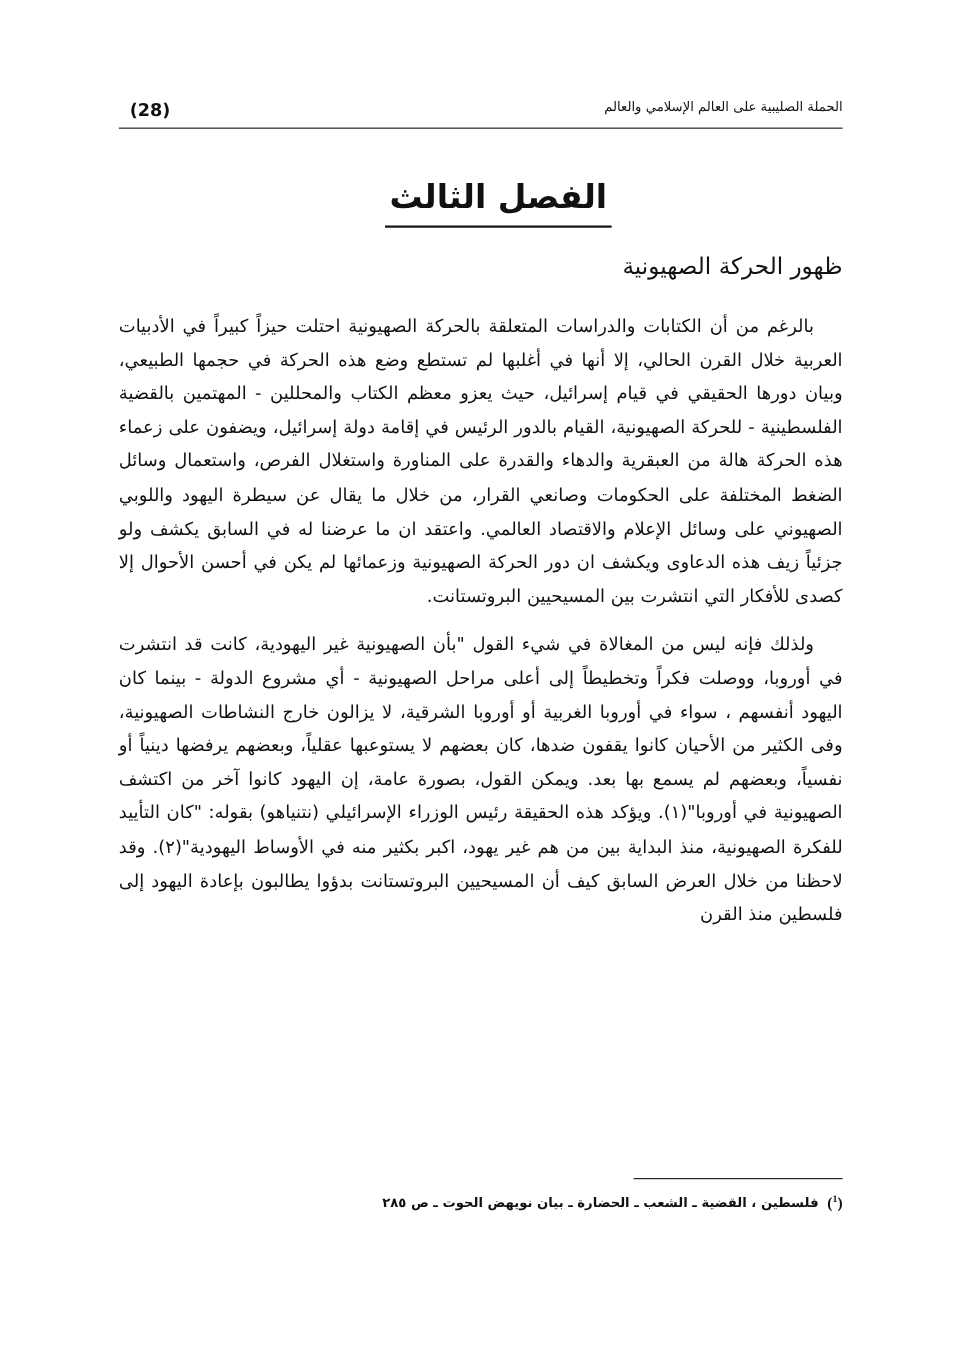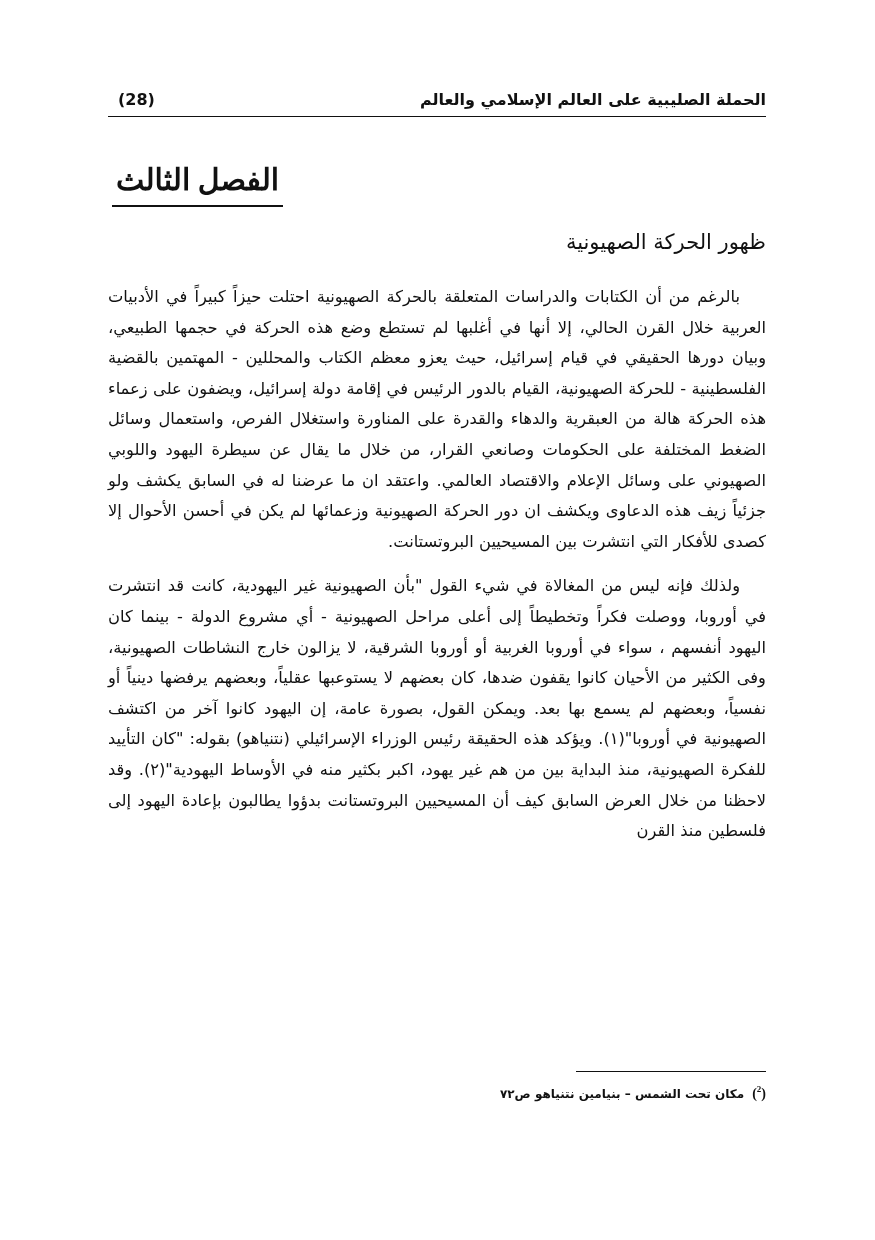--- a/index.html
+++ b/index.html
@@ -7,28 +7,28 @@
     width: 875px; height: 1240px; position: relative; overflow: hidden;
     font-family: "DejaVu Sans", sans-serif; color: #111;
   }
   .page { position: absolute; left: 108px; top: 0; width: 658px; direction: rtl; }
   .running-header {
     position: absolute; top: 88px; left: 0; width: 658px; height: 28px;
     border-bottom: 1.5px solid #111;
   }
   .running-title {
     position: absolute; right: 0; top: 2px;
-    font-weight: bold; font-size: 16px; direction: rtl;
+    font-weight: normal; font-size: 12px; direction: rtl;
   }
   .page-number {
     position: absolute; left: 10px; top: 2px;
     font-weight: bold; font-size: 16px; direction: rtl;
   }
   .chapter-title {
-    position: absolute; top: 162px; left: 4px; width: 658px; text-align: left; font-family: Liberation Serif, serif;
+    position: absolute; top: 162px; left: 16px; width: 658px; text-align: center;
   }
   .chapter-title span {
     display: inline-block; font-size: 30px; font-weight: bold;
     padding-bottom: 8px; border-bottom: 2px solid #111; padding-left: 4px; padding-right: 4px;
   }
   .section-heading {
     position: absolute; top: 230px; right: 0; font-size: 21px; font-weight: normal;
   }
   .body-text {
     position: absolute; top: 282px; right: 0; width: 658px;
@@ -65,16 +65,16 @@
 
   <div class="body-text">
     <p>بالرغم من أن الكتابات والدراسات المتعلقة بالحركة الصهيونية احتلت حيزاً كبيراً في الأدبيات العربية خلال القرن الحالي، إلا أنها في أغلبها لم تستطع وضع هذه الحركة في حجمها الطبيعي، وبيان دورها الحقيقي في قيام إسرائيل، حيث يعزو معظم الكتاب والمحللين - المهتمين بالقضية الفلسطينية - للحركة الصهيونية، القيام بالدور الرئيس في إقامة دولة إسرائيل، ويضفون على زعماء هذه الحركة هالة من العبقرية والدهاء والقدرة على المناورة واستغلال الفرص، واستعمال وسائل الضغط المختلفة على الحكومات وصانعي القرار، من خلال ما يقال عن سيطرة اليهود واللوبي الصهيوني على وسائل الإعلام والاقتصاد العالمي. واعتقد ان ما عرضنا له في السابق يكشف ولو جزئياً زيف هذه الدعاوى ويكشف ان دور الحركة الصهيونية وزعمائها لم يكن في أحسن الأحوال إلا كصدى للأفكار التي انتشرت بين المسيحيين البروتستانت.</p>
     <p>ولذلك فإنه ليس من المغالاة في شيء القول "بأن الصهيونية غير اليهودية، كانت قد انتشرت في أوروبا، ووصلت فكراً وتخطيطاً إلى أعلى مراحل الصهيونية - أي مشروع الدولة - بينما كان اليهود أنفسهم ، سواء في أوروبا الغربية أو أوروبا الشرقية، لا يزالون خارج النشاطات الصهيونية، وفى الكثير من الأحيان كانوا يقفون ضدها، كان بعضهم لا يستوعبها عقلياً، وبعضهم يرفضها دينياً أو نفسياً، وبعضهم لم يسمع بها بعد. ويمكن القول، بصورة عامة، إن اليهود كانوا آخر من اكتشف الصهيونية في أوروبا"(١). ويؤكد هذه الحقيقة رئيس الوزراء الإسرائيلي (نتنياهو) بقوله: "كان التأييد للفكرة الصهيونية، منذ البداية بين من هم غير يهود، اكبر بكثير منه في الأوساط اليهودية"(٢). وقد لاحظنا من خلال العرض السابق كيف أن المسيحيين البروتستانت بدؤوا يطالبون بإعادة اليهود إلى فلسطين منذ القرن</p>
   </div>
 
   <div class="footnote-rule"></div>
 
   <div class="footnotes">
     <div class="footnote">
-      <span class="fn-mark">(<sup>2</sup>)</span><span>مكان تحت الشمس – بنيامين نتنياهو ص٧٢</span>
+      <span class="fn-mark">(<sup>1</sup>)</span><span>فلسطين ، القضية ـ الشعب ـ الحضارة ـ بيان نويهض الحوت ـ ص ٢٨٥</span>
     </div>
   </div>
 </div>
 
 </body></html>

